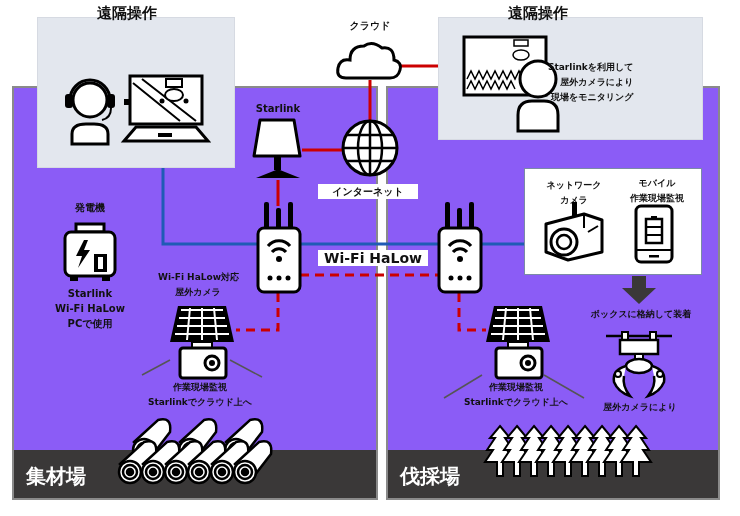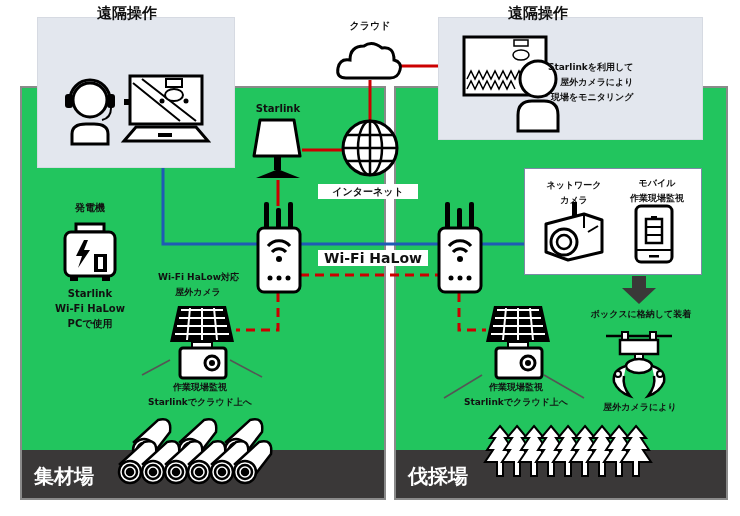--- a/index.html
+++ b/index.html
@@ -1,19 +1,19 @@
 <!DOCTYPE html>
 <html><head>
 <meta charset="utf-8">
 <style>
   * { box-sizing: border-box; margin: 0; padding: 0; }
   html, body { width: 740px; height: 516px; background: #ffffff; overflow: hidden; }
   body { position: relative; font-family: "DejaVu Sans", sans-serif; color: #111; }
   .abs { position: absolute; }
-  .zone { position: absolute; border: 2px solid #8a8a8a; background: #22c55e; margin-left: 8px; }
+  .zone { position: absolute; border: 2px solid #8a8a8a; background: #8b5cf6; }
   .zone-footer { position: absolute; left: 0; right: 0; bottom: 0; height: 48px; background: #3a3838; }
   .zone-label { position: absolute; left: 12px; bottom: 8px; color: #fff; font-size: 20px; font-weight: bold; }
   .panel { position: absolute; background: #e3e7ee; border: 1px solid #d6dae2; }
   .panel-title { position: absolute; font-size: 15px; font-weight: bold; color: #111; background: transparent; white-space: nowrap; }
   .small { font-size: 9px; font-weight: bold; line-height: 15px; text-align: center; white-space: nowrap; }
   .mid { font-size: 10px; font-weight: bold; line-height: 15px; text-align: center; white-space: nowrap; }
   .equip-box { position: absolute; border: 1.5px solid #7b8aa6; background: #fff; }
   svg { position: absolute; overflow: visible; }
 </style>
 </head>

